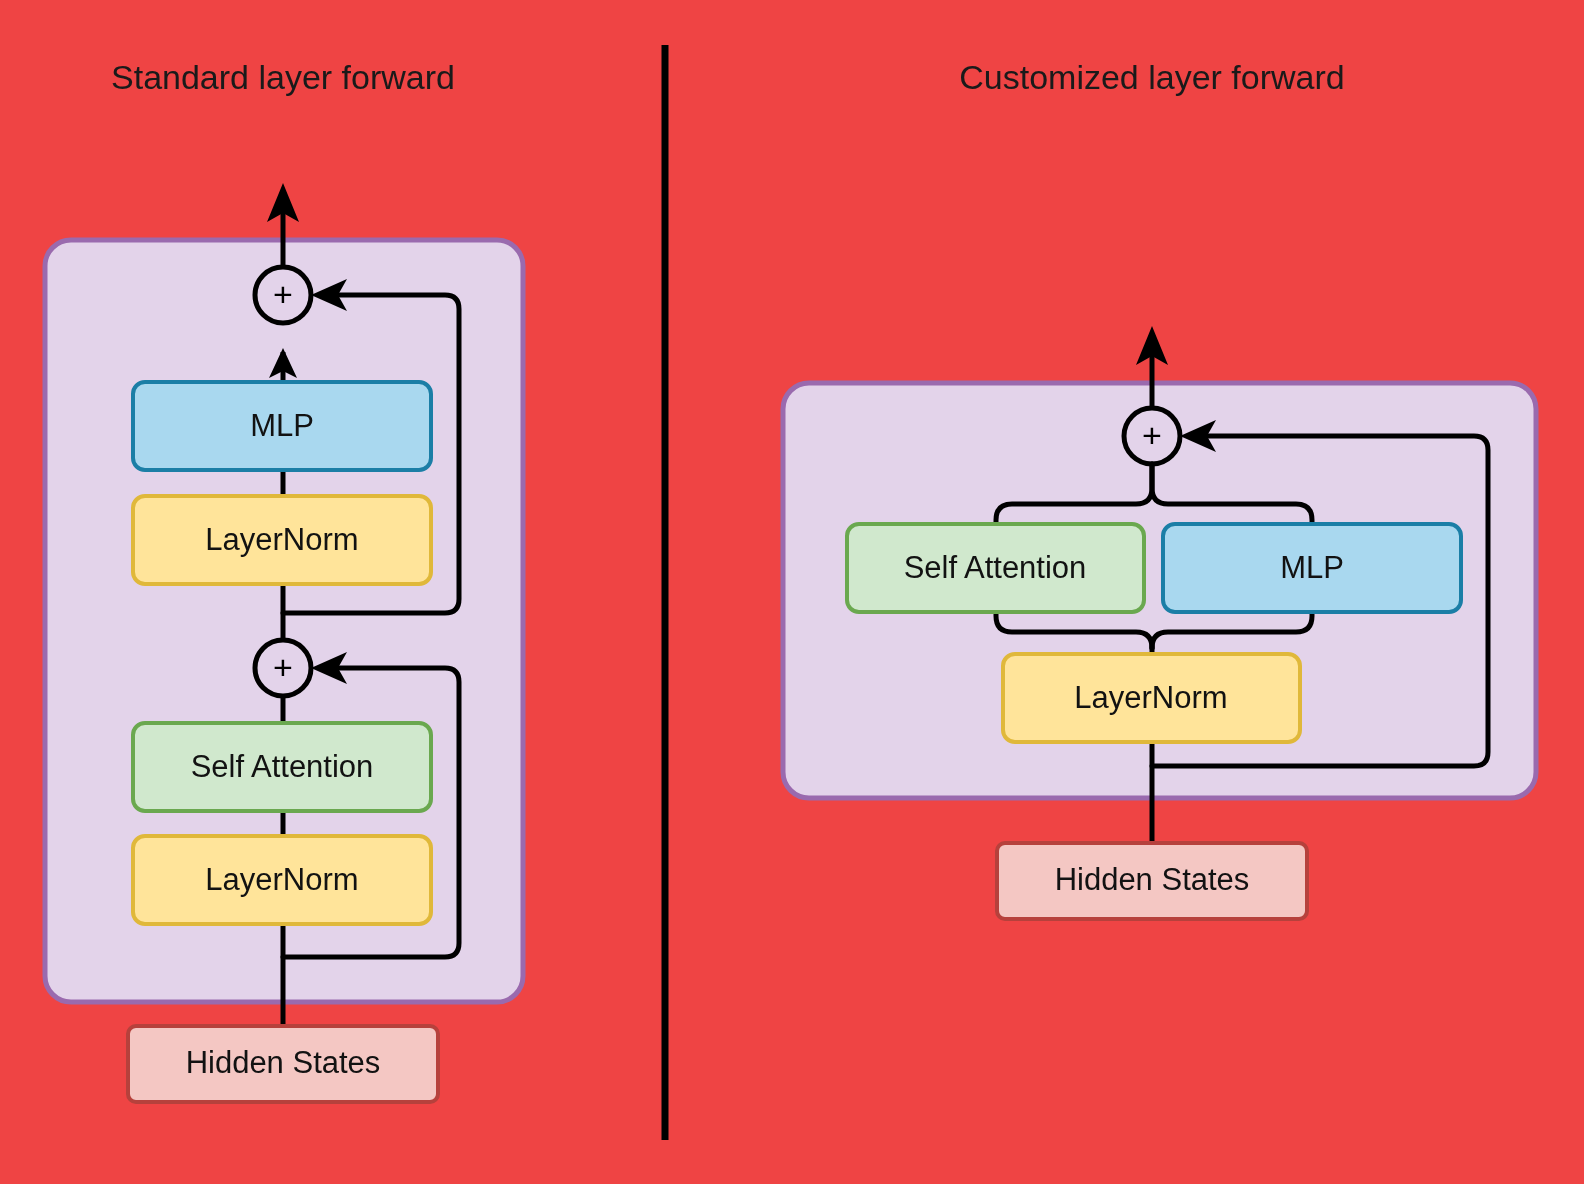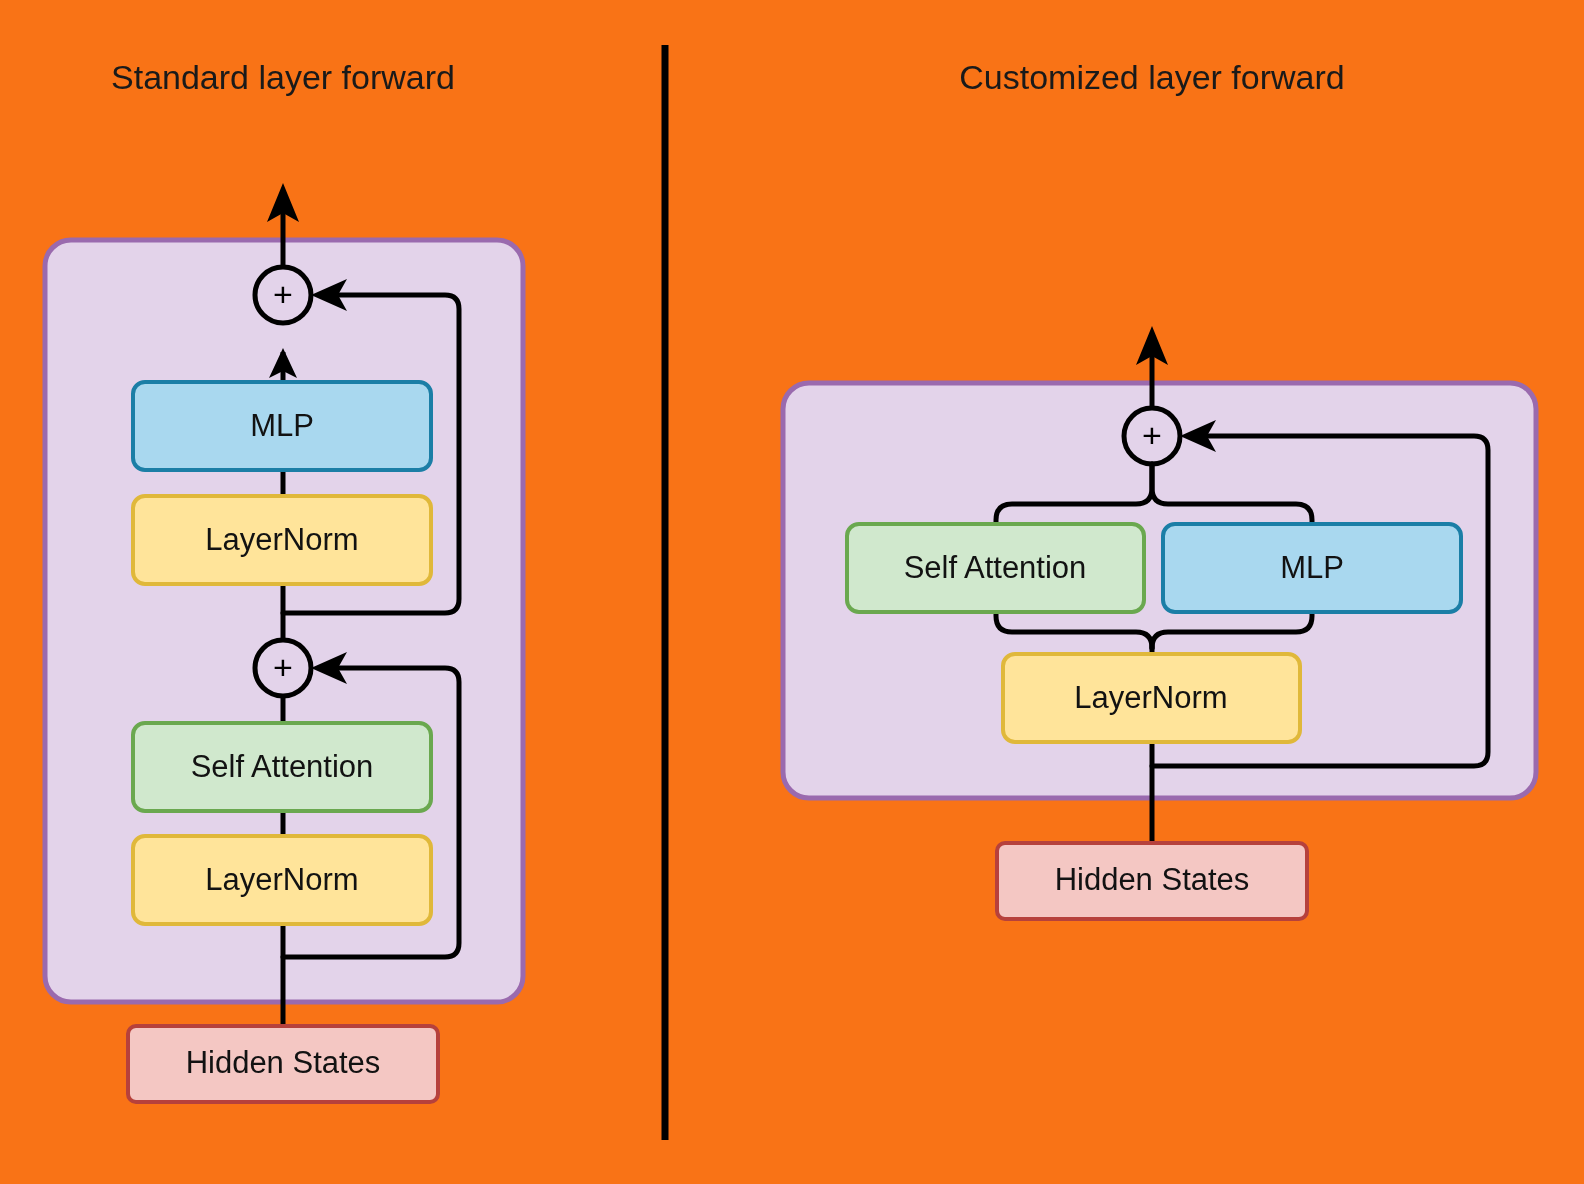--- a/index.html
+++ b/index.html
@@ -10,21 +10,21 @@
   body {
     width: 1584px;
     height: 1184px;
     font-family: "Liberation Sans", sans-serif;
     overflow: hidden;
   }
   #stage {
     position: relative;
     width: 1584px;
     height: 1184px;
-    background: #f97316;
+    background: #ef4444;
   }
   svg.diagram {
     position: absolute;
     inset: 0;
     width: 1584px;
     height: 1184px;
     display: block;
   }
   .panel-title {
     font-size: 34px;

